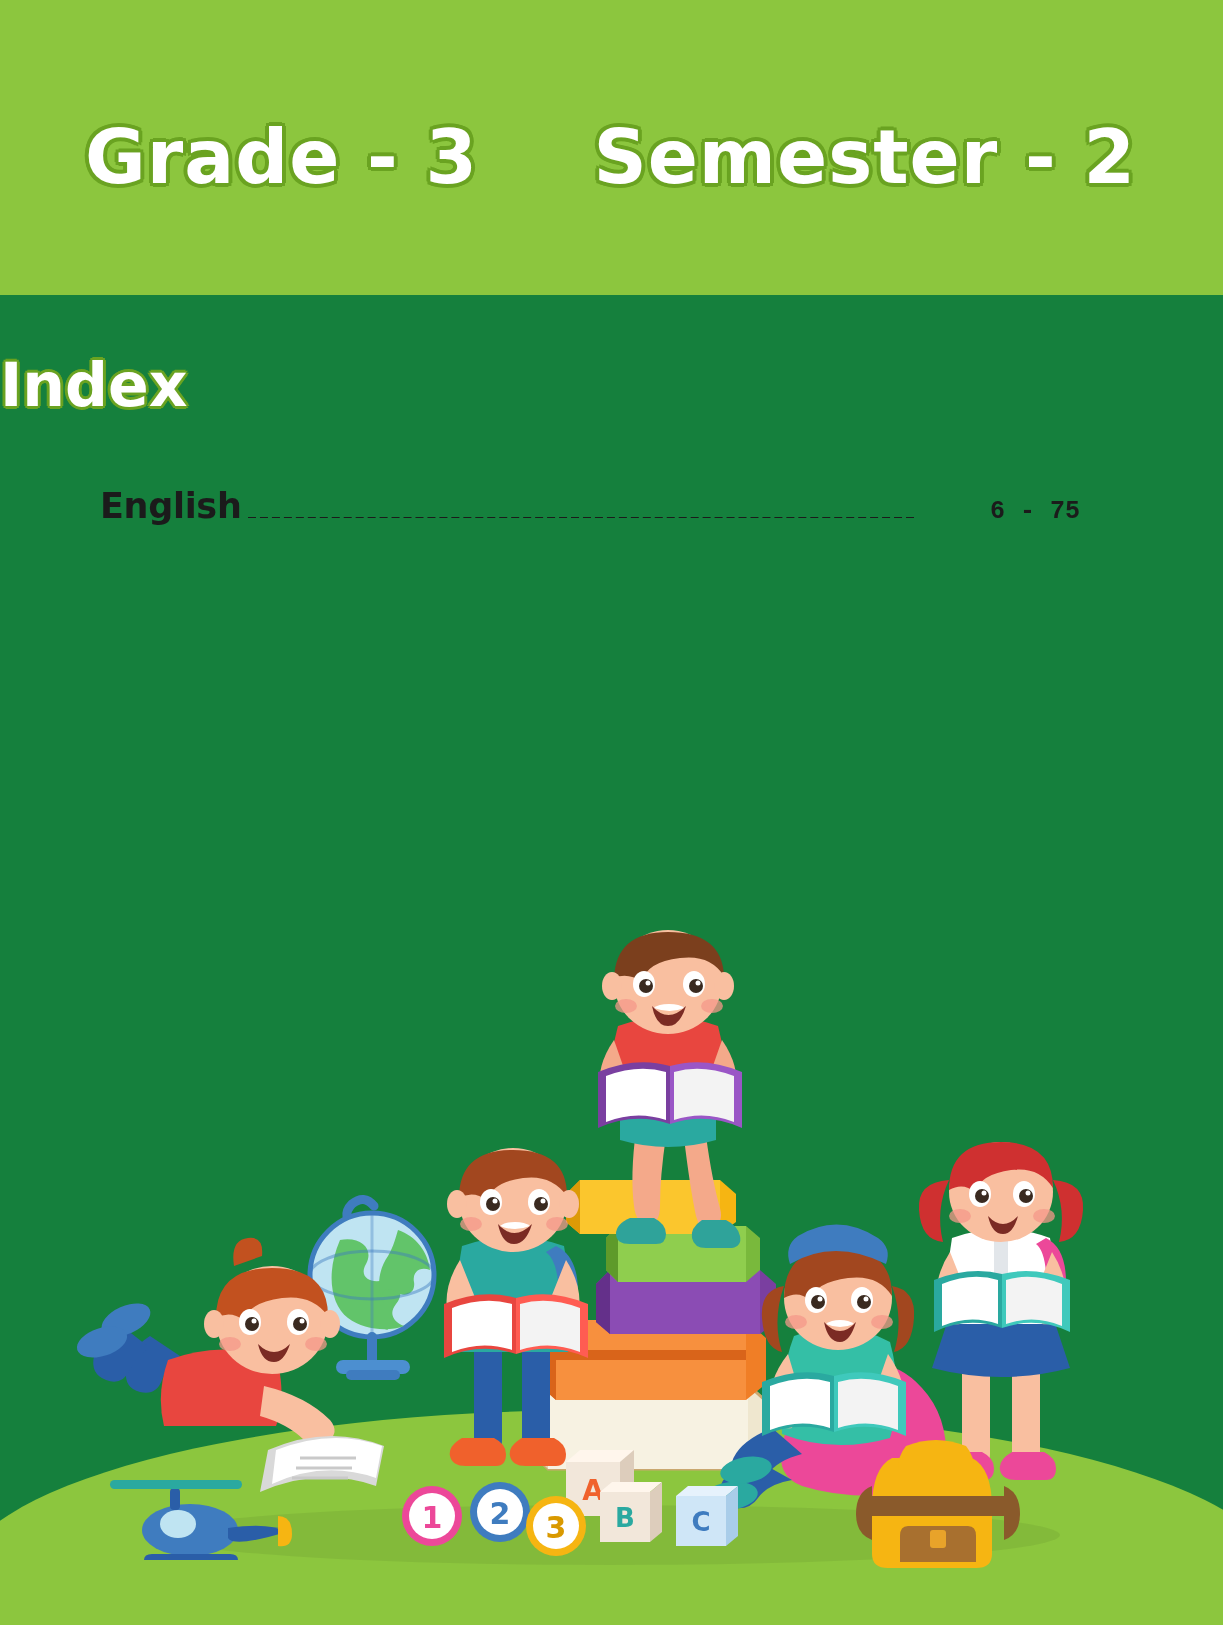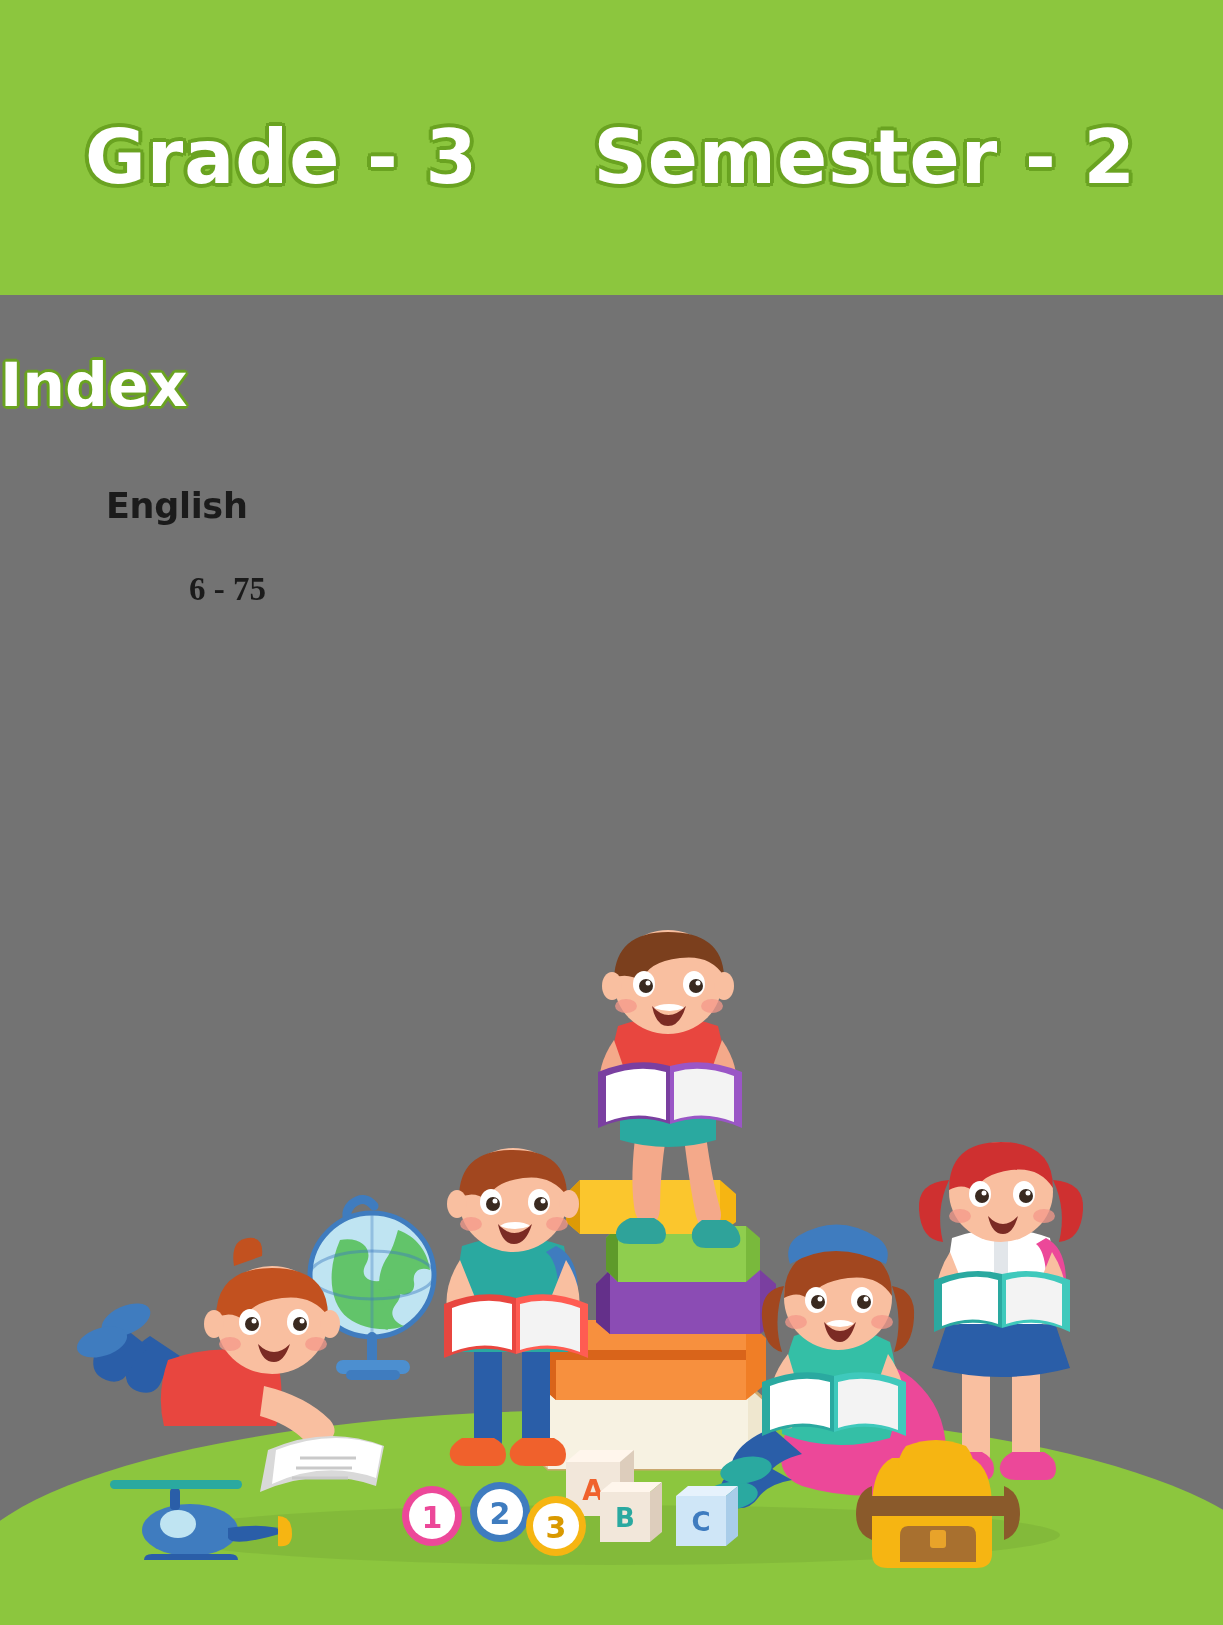--- a/index.html
+++ b/index.html
@@ -13,21 +13,21 @@
     position: relative;
     font-family: "Liberation Sans", sans-serif;
     overflow: hidden;
   }
 
   .page {
     position: absolute;
     left: 0; top: 0;
     width: 1223px;
     height: 1625px;
-    background: #737373;
+    background: #15803d;
     overflow: hidden;
   }
 
   
   .header-band {
     position: absolute;
     left: 0;
     top: 0;
     width: 1223px;
     height: 295px;
@@ -95,21 +95,20 @@
     position: absolute;
     top: 486px;
     left: 100px;
     width: 980px;
   }
   .index-row {
     display: flex;
     align-items: baseline;
     height: 122px;
     width: 100%;
-    flex-direction: column;
   }
   .subject {
     font-family: "DejaVu Sans", sans-serif;
     font-weight: bold;
     font-size: 35px;
     color: #1b1b1b;
     white-space: nowrap;
     letter-spacing: -0.3px;
   }
   .leader {
@@ -121,23 +120,23 @@
   }
   .leader::after {
     content: "";
     position: absolute;
     left: 0;
     right: 0;
     top: 0;
     border-top: 4px dashed #1b1b1b;
   }
   .pages {
-    font-family: Liberation Serif, serif;
+    font-family: Liberation Mono, monospace;
     font-weight: bold;
-    font-size: 33px;
+    font-size: 25px;
     color: #1b1b1b;
     white-space: nowrap;
     text-align: right;
     min-width: 160px;
   }
 
   
   .illustration {
     position: absolute;
     left: 0;

